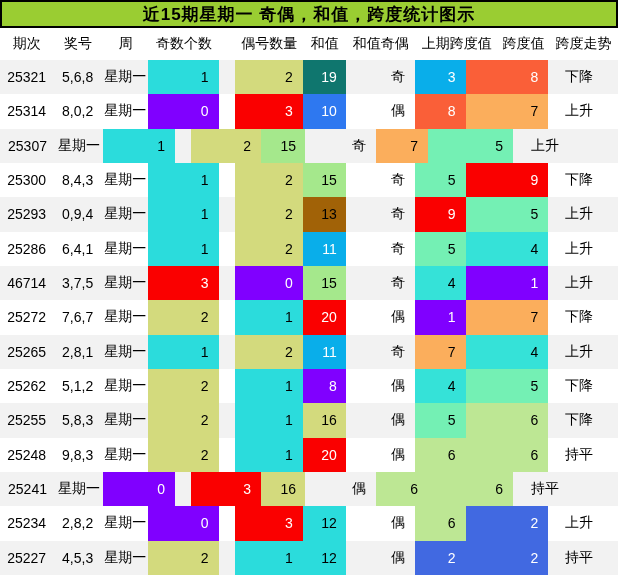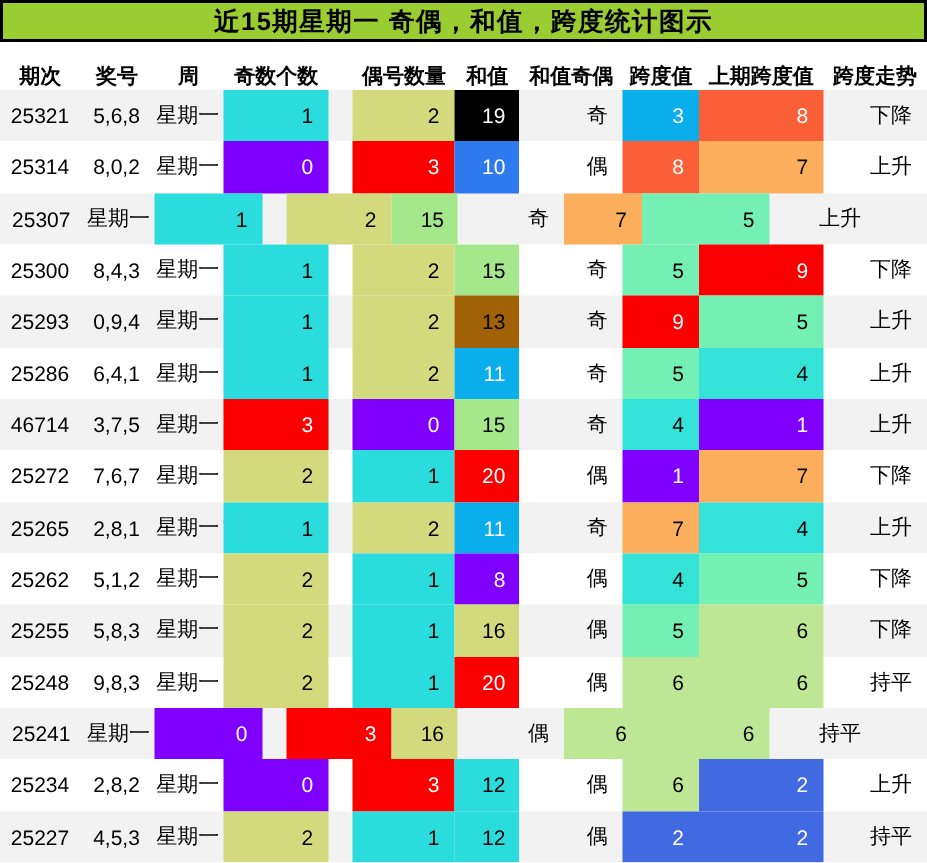--- a/index.html
+++ b/index.html
@@ -9,69 +9,69 @@
     color:#000; background:#fff;
   }
   .titlebar {
     box-sizing:border-box; height:28px;
     border:2px solid #000;
     display:flex; align-items:center; justify-content:center;
     font-weight:bold; font-size:17px; letter-spacing:1px;
   }
   .hdr {
     box-sizing:border-box; height:32px; display:flex;
-    align-items:flex-end; background:#fff;
-    font-weight:bold; font-size:14px;
+    align-items:center; background:#fff;
+    font-weight:normal; font-size:14px;
   }
   .hdr .cell { justify-content:center; padding-right:0; }
   .rows .row { height:34.333px; display:flex; font-size:14px; }
   .rows .row:nth-child(odd) { background:var(--stripe,#F2F2F2); }
   .rows .row:nth-child(even) { background:#FFFFFF; }
   .cell {
     box-sizing:border-box; display:flex; align-items:center;
     white-space:nowrap; overflow:hidden;
   }
   .c0 { width:55px; justify-content:center; }
   .c1 { width:50px; justify-content:center; }
   .c2 { width:48px; justify-content:center; }
   .c3 { width:72px; justify-content:flex-end; padding-right:10px; }
   .c4 { width:70px; justify-content:flex-end; padding-right:10px;margin-left:16px; }
   .c5 { width:44px; justify-content:flex-end; padding-right:9px; }
   .c6 { width:71px; justify-content:flex-end; padding-right:10px; }
   .c7 { width:52px; justify-content:flex-end; padding-right:10px; }
   .c8 { width:85px; justify-content:flex-end; padding-right:10px; }
-  .c9 { width:71px; justify-content:flex-end; padding-right:10px; }
+  .c9 { width:71px; justify-content:flex-end; padding-right:25px; }
 </style>
 </head>
 <body>
 
 <div class="wrap">
   <div class="titlebar" style="background: rgb(154, 205, 50); border-color: rgb(0, 0, 0);">
     <span>近15期星期一 奇偶，和值，跨度统计图示</span>
   </div>
   <div class="hdr">
       <div class="cell c0">期次</div>
       <div class="cell c1">奖号</div>
       <div class="cell c2">周</div>
       <div class="cell c3">奇数个数</div>
       <div class="cell c4">偶号数量</div>
       <div class="cell c5">和值</div>
       <div class="cell c6">和值奇偶</div>
+      <div class="cell c8">上期跨度值</div>
       <div class="cell c7">跨度值</div>
-      <div class="cell c8">上期跨度值</div>
       <div class="cell c9">跨度走势</div>
     </div>
   <div class="rows">
       <div class="row">
         <div class="cell c0">25321</div>
         <div class="cell c1">5,6,8</div>
         <div class="cell c2">星期一</div>
         <div class="cell c3" style="background: rgb(43, 220, 220);">1</div>
         <div class="cell c4" style="background: rgb(211, 218, 125);">2</div>
-        <div class="cell c5" style="background: #000000; color: rgb(255, 255, 255);">19</div>
+        <div class="cell c5" style="background: #0f766e; color: rgb(255, 255, 255);">19</div>
         <div class="cell c6">奇</div>
         <div class="cell c7" style="background: rgb(9, 174, 234); color: rgb(255, 255, 255);">3</div>
         <div class="cell c8" style="background: rgb(250, 95, 56); color: rgb(255, 255, 255);">8</div>
         <div class="cell c9">下降</div>
       </div>
       <div class="row">
         <div class="cell c0">25314</div>
         <div class="cell c1">8,0,2</div>
         <div class="cell c2">星期一</div>
         <div class="cell c3" style="background: rgb(128, 0, 255); color: rgb(255, 255, 255);">0</div>

